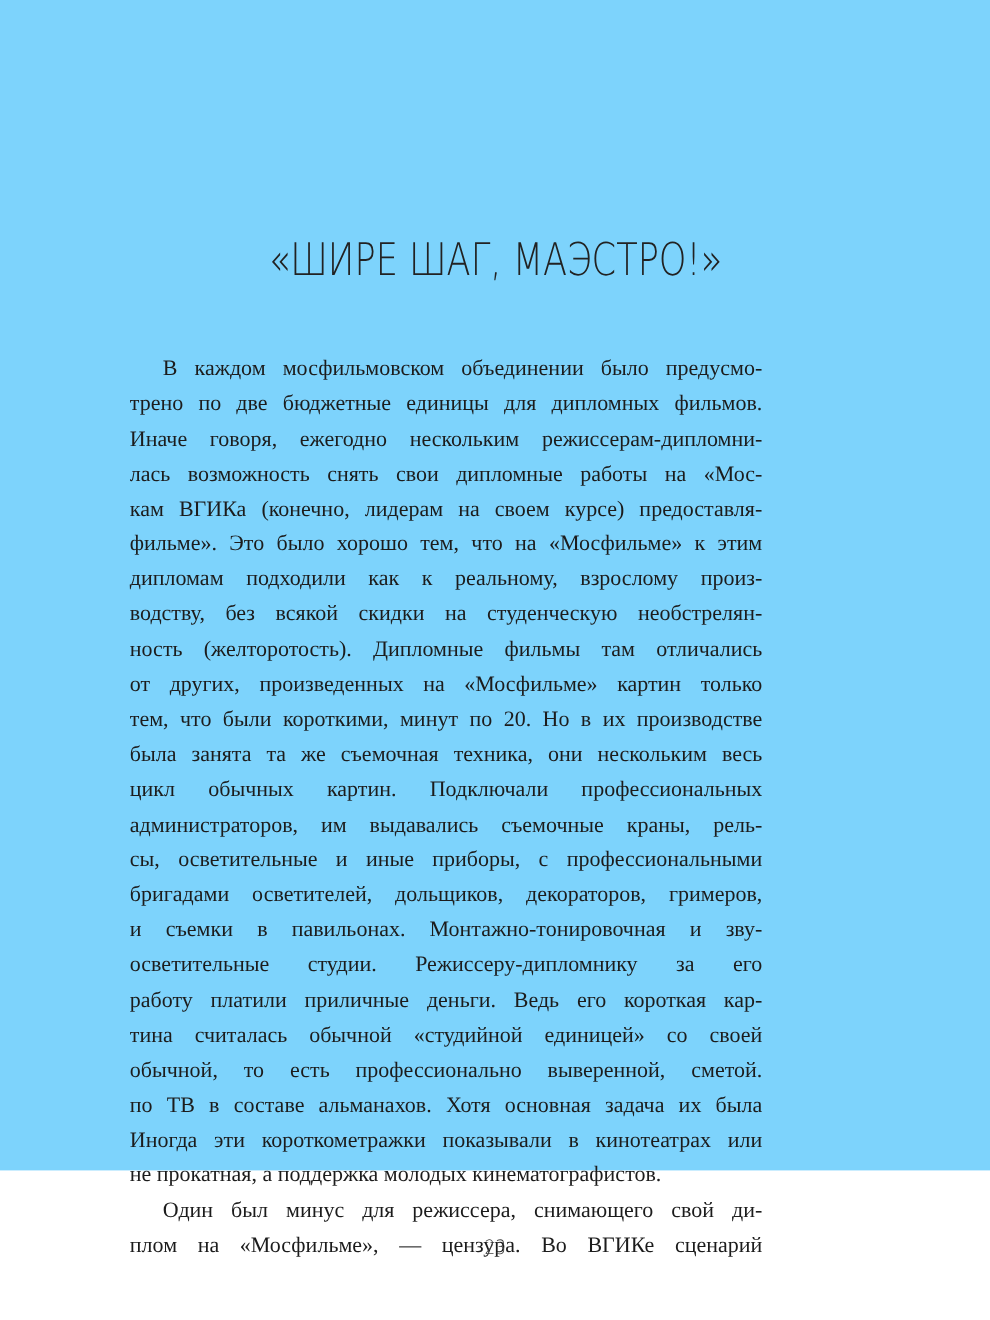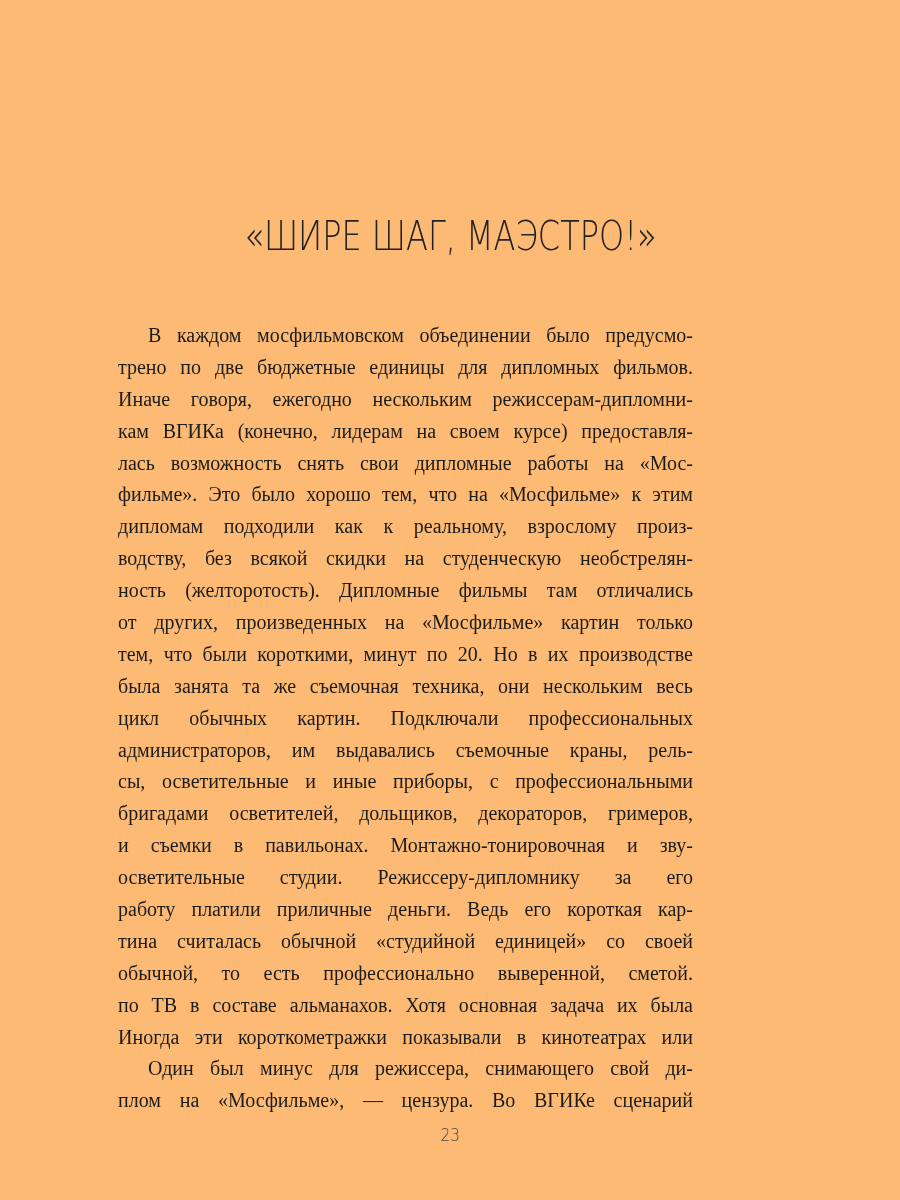--- a/index.html
+++ b/index.html
@@ -11,22 +11,22 @@
       width: 900px;
       height: 1200px;
       position: relative;
       overflow: hidden;
       color: #1e1e1e;
     }
     .page {
       position: absolute;
       left: 0; top: 0;
       width: 900px;
-      height: 1200px;
-      background: #fdba74;
+      height: 1064px;
+      background: #7dd3fc;
     }
     .chapter-title {
       position: absolute;
       top: 212px;
       left: 0;
       width: 900px;
       text-align: center;
       font-family: "DejaVu Sans", sans-serif;
       font-weight: 300;
       font-size: 41px;
@@ -78,40 +78,41 @@
 
 <div class="page">
 
   <h1 class="chapter-title">«ШИРЕ ШАГ, МАЭСТРО!»</h1>
 
   <div class="body-text">
     <div>
       <span class="line indent">В каждом мосфильмовском объединении было предусмо-</span>
       <span class="line">трено по две бюджетные единицы для дипломных фильмов.</span>
       <span class="line">Иначе говоря, ежегодно нескольким режиссерам-дипломни-</span>
+      <span class="line">лась возможность снять свои дипломные работы на «Мос-</span>
       <span class="line">кам ВГИКа (конечно, лидерам на своем курсе) предоставля-</span>
-      <span class="line">лась возможность снять свои дипломные работы на «Мос-</span>
       <span class="line">фильме». Это было хорошо тем, что на «Мосфильме» к этим</span>
       <span class="line">дипломам подходили как к реальному, взрослому произ-</span>
       <span class="line">водству, без всякой скидки на студенческую необстрелян-</span>
       <span class="line">ность (желторотость). Дипломные фильмы там отличались</span>
       <span class="line">от других, произведенных на «Мосфильме» картин только</span>
       <span class="line">тем, что были короткими, минут по 20. Но в их производстве</span>
       <span class="line">была занята та же съемочная техника, они нескольким весь</span>
       <span class="line">цикл обычных картин. Подключали профессиональных</span>
       <span class="line">администраторов, им выдавались съемочные краны, рель-</span>
       <span class="line">сы, осветительные и иные приборы, с профессиональными</span>
       <span class="line">бригадами осветителей, дольщиков, декораторов, гримеров,</span>
       <span class="line">и съемки в павильонах. Монтажно-тонировочная и зву-</span>
       <span class="line">осветительные студии. Режиссеру-дипломнику за его</span>
       <span class="line">работу платили приличные деньги. Ведь его короткая кар-</span>
       <span class="line">тина считалась обычной «студийной единицей» со своей</span>
       <span class="line">обычной, то есть профессионально выверенной, сметой.</span>
       <span class="line">по ТВ в составе альманахов. Хотя основная задача их была</span>
       <span class="line">Иногда эти короткометражки показывали в кинотеатрах или</span>
+      <span class="line last">не прокатная, а поддержка молодых кинематографистов.</span>
     </div>
     <div>
       <span class="line indent">Один был минус для режиссера, снимающего свой ди-</span>
       <span class="line">плом на «Мосфильме», — цензура. Во ВГИКе сценарий</span>
     </div>
   </div>
 
   <div class="page-number">23</div>
 
 </div>

